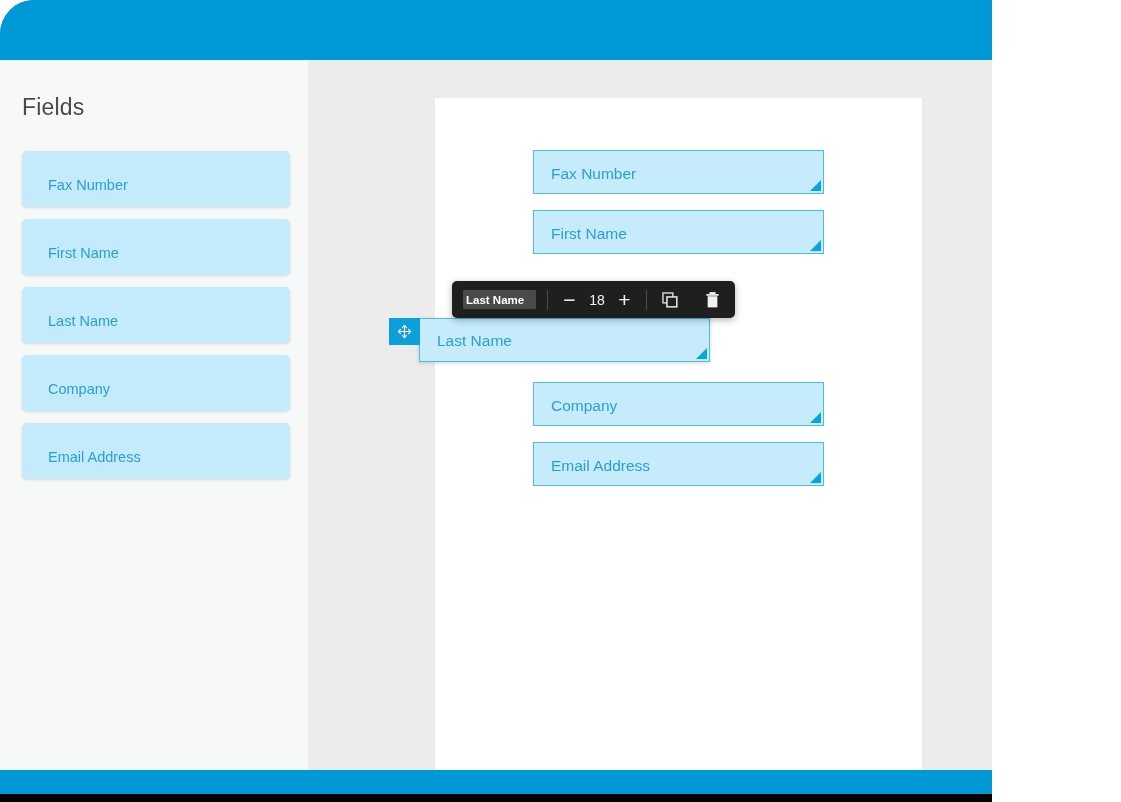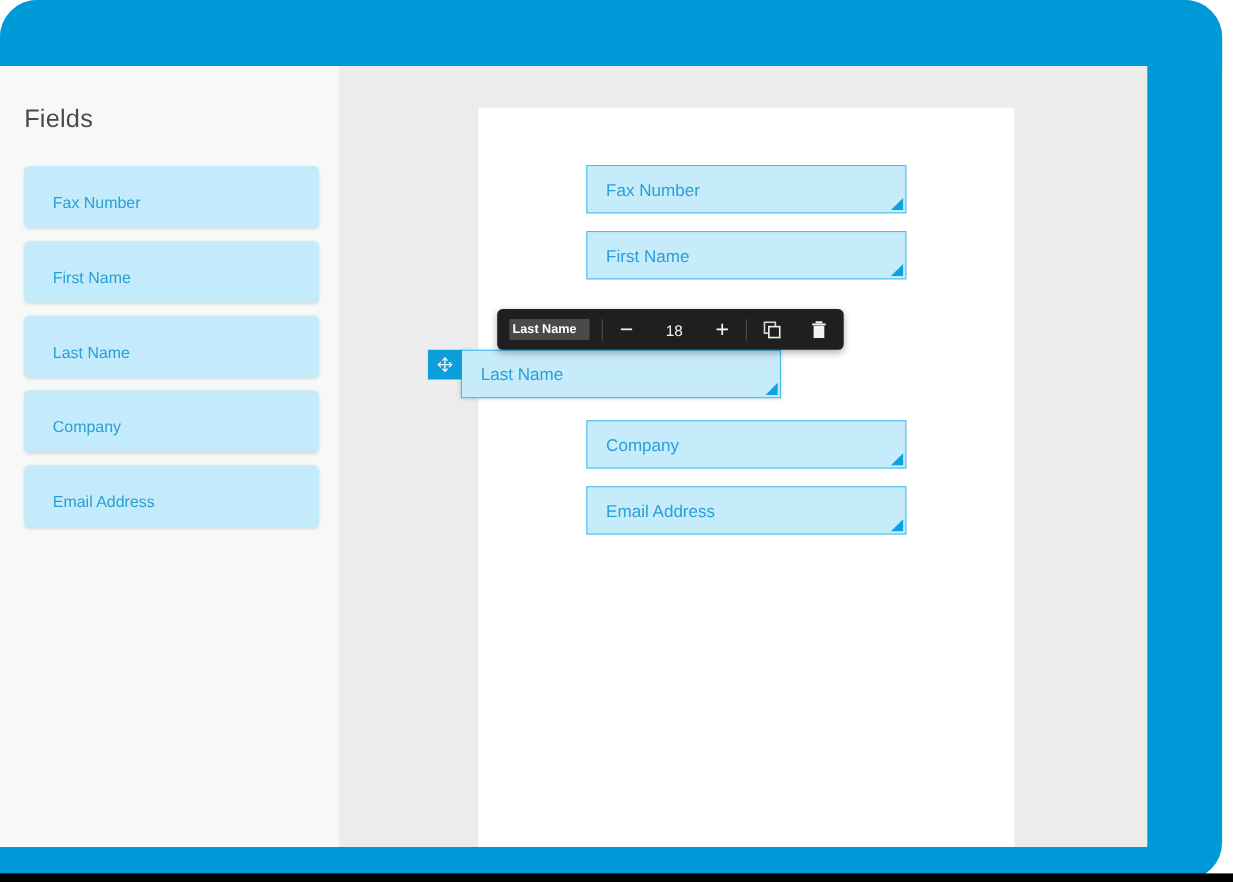--- a/index.html
+++ b/index.html
@@ -13,23 +13,24 @@
     overflow: hidden;
     font-family: "Liberation Sans", "DejaVu Sans", sans-serif;
     position: relative;
   }
 
   
   #app-root {
     position: absolute;
     left: 0;
     top: 0;
-    width: 1121px;
+    width: 952px;
     height: 802px;
     overflow: hidden;
+    padding-left: 40px;
   }
 
   
   #brand-panel {
     position: absolute;
     left: 0;
     top: 0;
     width: 1111px;
     height: 800px;
     background: #0099d8;
@@ -216,21 +217,21 @@
     height: 21px;
     font-size: 21px;
     line-height: 1;
     font-weight: 300;
   }
   #size-value {
     color: #f2f2f2;
     font-size: 14px;
     width: 28px;
     text-align: center;
-    margin: 0 19px;
+    margin: 0 3px;
   }
   #duplicate-btn, #delete-btn {
     width: 24px;
     height: 24px;
   }
   #duplicate-btn { margin-right: 9px; }
   #delete-btn { margin-left: 9px; }
 
   
   #bottom-cut {

